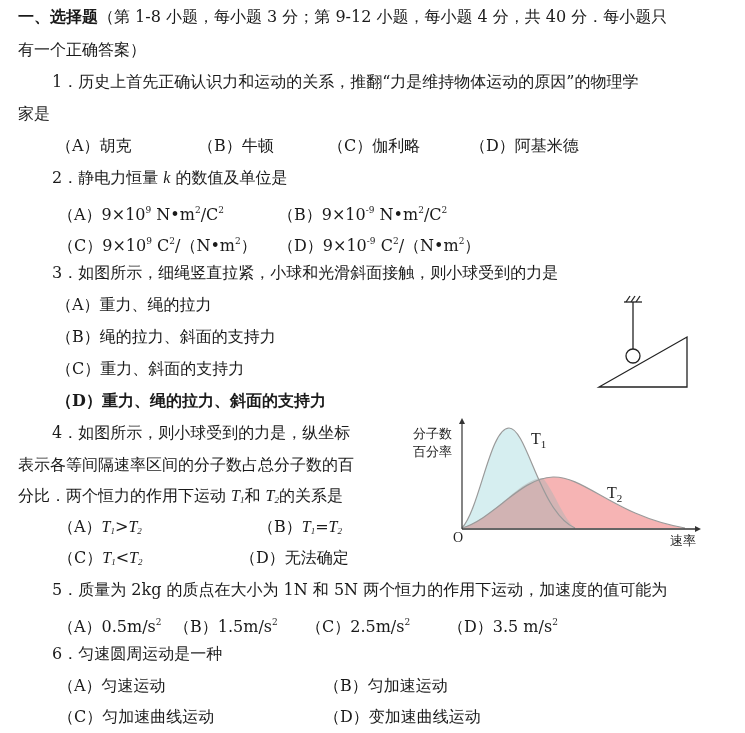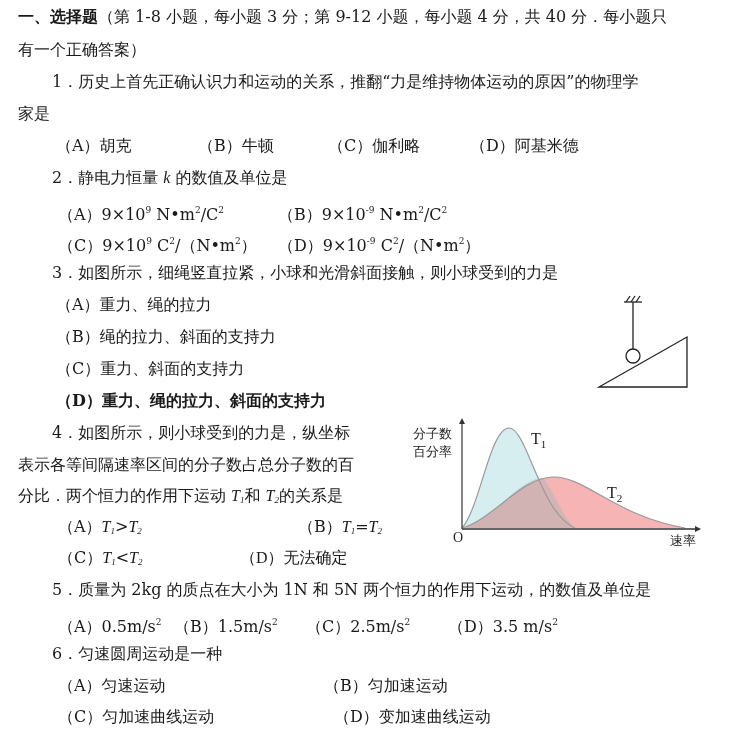--- a/index.html
+++ b/index.html
@@ -68,27 +68,27 @@
 <div class="ln" style="left:52px;top:423px;">
   <span>4．</span><span>如图所示，则小球受到的力是，纵坐标</span>
 </div>
 <div class="ln" style="left:18px;top:455px;">表示各等间隔速率区间的分子数占总分子数的百</div>
 <div class="ln" style="left:18px;top:486px;">
   <span>分比．两个恒力的作用下运动 </span><span class="it">T</span><sub class="it">1</sub><span>和 </span><span class="it">T</span><sub class="it">2</sub><span>的关系是</span>
 </div>
 <div class="ln" style="left:58px;top:517px;">
   <span>（A）</span><span class="it">T</span><sub class="it">1</sub><span>&gt;</span><span class="it">T</span><sub class="it">2</sub>
 </div>
-<div class="ln" style="left:258px;top:517px;margin-left:40px;">
+<div class="ln" style="left:258px;top:517px;">
   <span>（B）</span><span class="it">T</span><sub class="it">1</sub><span>=</span><span class="it">T</span><sub class="it">2</sub>
 </div>
 <div class="ln" style="left:58px;top:548px;">
   <span>（C）</span><span class="it">T</span><sub class="it">1</sub><span>&lt;</span><span class="it">T</span><sub class="it">2</sub>
 </div>
-<div class="ln" style="left:240px;top:548px;font-family:Liberation Serif, serif;">
+<div class="ln" style="left:240px;top:548px;">
   <span>（D）</span><span>无法确定</span>
 </div>
 
 <svg class="fig" style="left:405px;top:418px;" width="300" height="135" viewBox="0 0 300 135">
   <path d="M57,110 C75,90 85,10 104,10 C122,10 135,95 170,110 Z" fill="#d6eef0" stroke="none"></path>
   <path d="M57,110 C90,100 115,60 148,59 C180,58 210,98 280,110 Z" fill="#f4a7a7" fill-opacity="0.85" stroke="none"></path>
   <path d="M57,110 C90,100 115,60 138,60 C150,75 158,100 170,110 Z" fill="#b8b4b4" fill-opacity="0.55" stroke="none"></path>
   <path d="M57,110 C75,90 85,10 104,10 C122,10 135,95 170,110" fill="none" stroke="#9a9a9a" stroke-width="1.2"></path>
   <path d="M57,110 C90,100 115,60 148,59 C180,58 210,98 280,110" fill="none" stroke="#9a9a9a" stroke-width="1.2"></path>
   <line x1="57" y1="111" x2="290" y2="111" stroke="#333" stroke-width="1.5"></line>
@@ -97,26 +97,26 @@
   <polygon points="54,6 57,0 60,6" fill="#333"></polygon>
   <text x="8" y="20" font-size="13" fill="#222" font-family="DejaVu Sans, sans-serif">分子数</text>
   <text x="8" y="38" font-size="13" fill="#222" font-family="DejaVu Sans, sans-serif">百分率</text>
   <text x="48" y="124" font-size="14" fill="#222" font-family="Liberation Serif, serif">O</text>
   <text x="265" y="127" font-size="13" fill="#222" font-family="DejaVu Sans, sans-serif">速率</text>
   <text x="126" y="26" font-size="16" fill="#222" font-family="Liberation Serif, serif">T<tspan font-size="11" dy="4">1</tspan></text>
   <text x="202" y="80" font-size="16" fill="#222" font-family="Liberation Serif, serif">T<tspan font-size="11" dy="4">2</tspan></text>
 </svg>
 
 <div class="ln" style="left:52px;top:580px;">
-  <span>5．</span><span>质量为 2kg 的质点在大小为 1N 和 5N 两个恒力的作用下运动，的数值及单位是</span>
+  <span>5．</span><span>质量为 2kg 的质点在大小为 1N 和 5N 两个恒力的作用下运动，加速度的值可能为</span>
 </div>
 <div class="ln" style="left:58px;top:612px;"><span>（A）</span><span>0.5m/s</span><sup>2</sup></div>
 <div class="ln" style="left:174px;top:612px;"><span>（B）</span><span>1.5m/s</span><sup>2</sup></div>
 <div class="ln" style="left:306px;top:612px;"><span>（C）</span><span>2.5m/s</span><sup>2</sup></div>
 <div class="ln" style="left:448px;top:612px;"><span>（D）</span><span>3.5 m/s</span><sup>2</sup></div>
 
 <div class="ln" style="left:52px;top:644px;">
   <span>6．</span><span>匀速圆周运动是一种</span>
 </div>
 <div class="ln" style="left:58px;top:676px;">（A）匀速运动</div>
 <div class="ln" style="left:324px;top:676px;">（B）匀加速运动</div>
 <div class="ln" style="left:58px;top:707px;">（C）匀加速曲线运动</div>
-<div class="ln" style="left:334px;top:707px;">（D）变加速曲线运动</div>
+<div class="ln" style="left:324px;top:707px;">（D）变加速曲线运动</div>
 
 </body></html>

